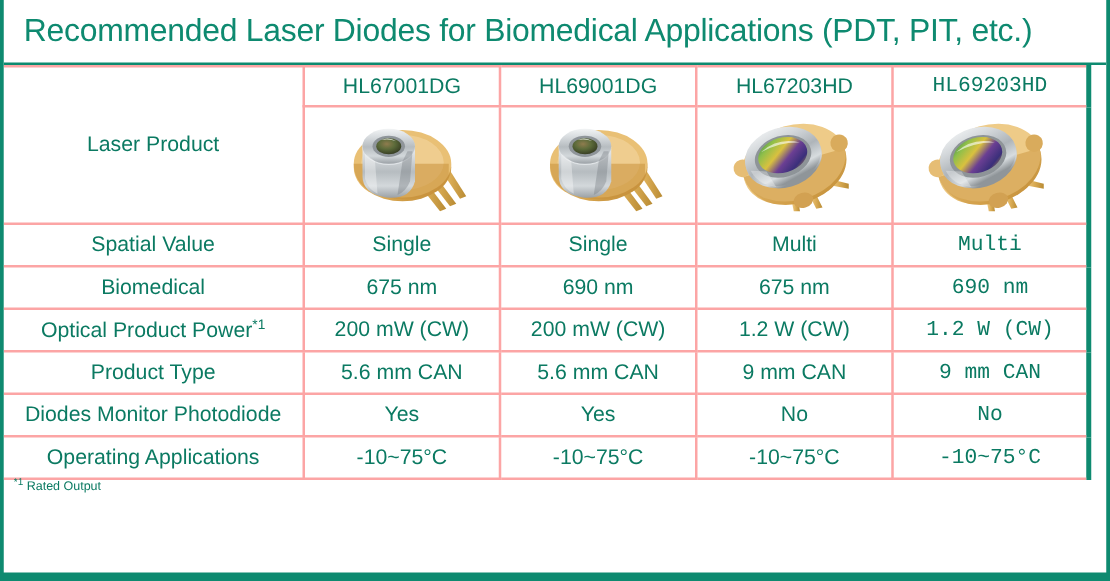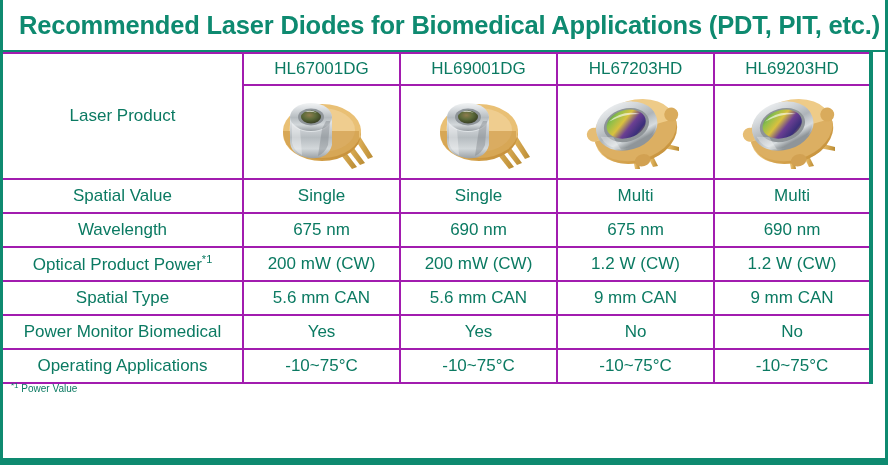--- a/index.html
+++ b/index.html
@@ -33,43 +33,43 @@
     align-items: center;
     border-bottom: 2px solid #0e8a70;
     box-sizing: border-box;
   }
   #page-title {
     color: #0e8a70;
     font-size: 25.5px;
     letter-spacing: -0.2px;
     padding-left: 16px;
     white-space: nowrap;
-    font-weight: bold;
   }
 
   
   #spec-table {
     position: absolute;
     left: 0;
     top: 52px;
     width: 869px;
     border-collapse: collapse;
     table-layout: fixed;
   }
   #spec-table td {
-    border: 2px solid #a21caf;
+    border: 2px solid #fca5a5;
     color: #0b7a62;
     text-align: center;
     vertical-align: middle;
     font-size: 17px;
     padding: 0;
     background: #ffffff;
   }
   #spec-table tr td:last-child {
     border-right: 4px solid #0e8a70;
+    font-family: Liberation Mono, monospace;
   }
   #spec-table td.label-col {
     border-left: none;
   }
   .col-label  { width: 240px; }
   .col-prod   { width: 157px; }
 
   
   .prodname-row td { height: 30px; font-size: 18.5px; }
   
@@ -302,52 +302,52 @@
       </tr>
 
       <tr class="data-row">
         <td class="label-col rowlabel"><span>Spatial Value</span></td>
         <td>Single</td>
         <td>Single</td>
         <td>Multi</td>
         <td>Multi</td>
       </tr>
       <tr class="data-row">
-        <td class="label-col rowlabel"><span>Wavelength</span></td>
+        <td class="label-col rowlabel"><span>Biomedical</span></td>
         <td>675 nm</td>
         <td>690 nm</td>
         <td>675 nm</td>
         <td>690 nm</td>
       </tr>
       <tr class="data-row">
         <td class="label-col rowlabel"><span>Optical Product Power</span><sup>*1</sup></td>
         <td>200 mW (CW)</td>
         <td>200 mW (CW)</td>
         <td>1.2 W (CW)</td>
         <td>1.2 W (CW)</td>
       </tr>
       <tr class="data-row">
-        <td class="label-col rowlabel"><span>Spatial Type</span></td>
+        <td class="label-col rowlabel"><span>Product Type</span></td>
         <td>5.6 mm CAN</td>
         <td>5.6 mm CAN</td>
         <td>9 mm CAN</td>
         <td>9 mm CAN</td>
       </tr>
       <tr class="data-row">
-        <td class="label-col rowlabel"><span>Power Monitor Biomedical</span></td>
+        <td class="label-col rowlabel"><span>Diodes Monitor Photodiode</span></td>
         <td>Yes</td>
         <td>Yes</td>
         <td>No</td>
         <td>No</td>
       </tr>
       <tr class="data-row">
         <td class="label-col rowlabel"><span>Operating Applications</span></td>
         <td>-10~75°C</td>
         <td>-10~75°C</td>
         <td>-10~75°C</td>
         <td>-10~75°C</td>
       </tr>
     </tbody>
   </table>
 
-  <div id="footnote"><sup>*1</sup><span> Power Value</span></div>
+  <div id="footnote"><sup>*1</sup><span> Rated Output</span></div>
 
 </div>
 
 </body></html>

